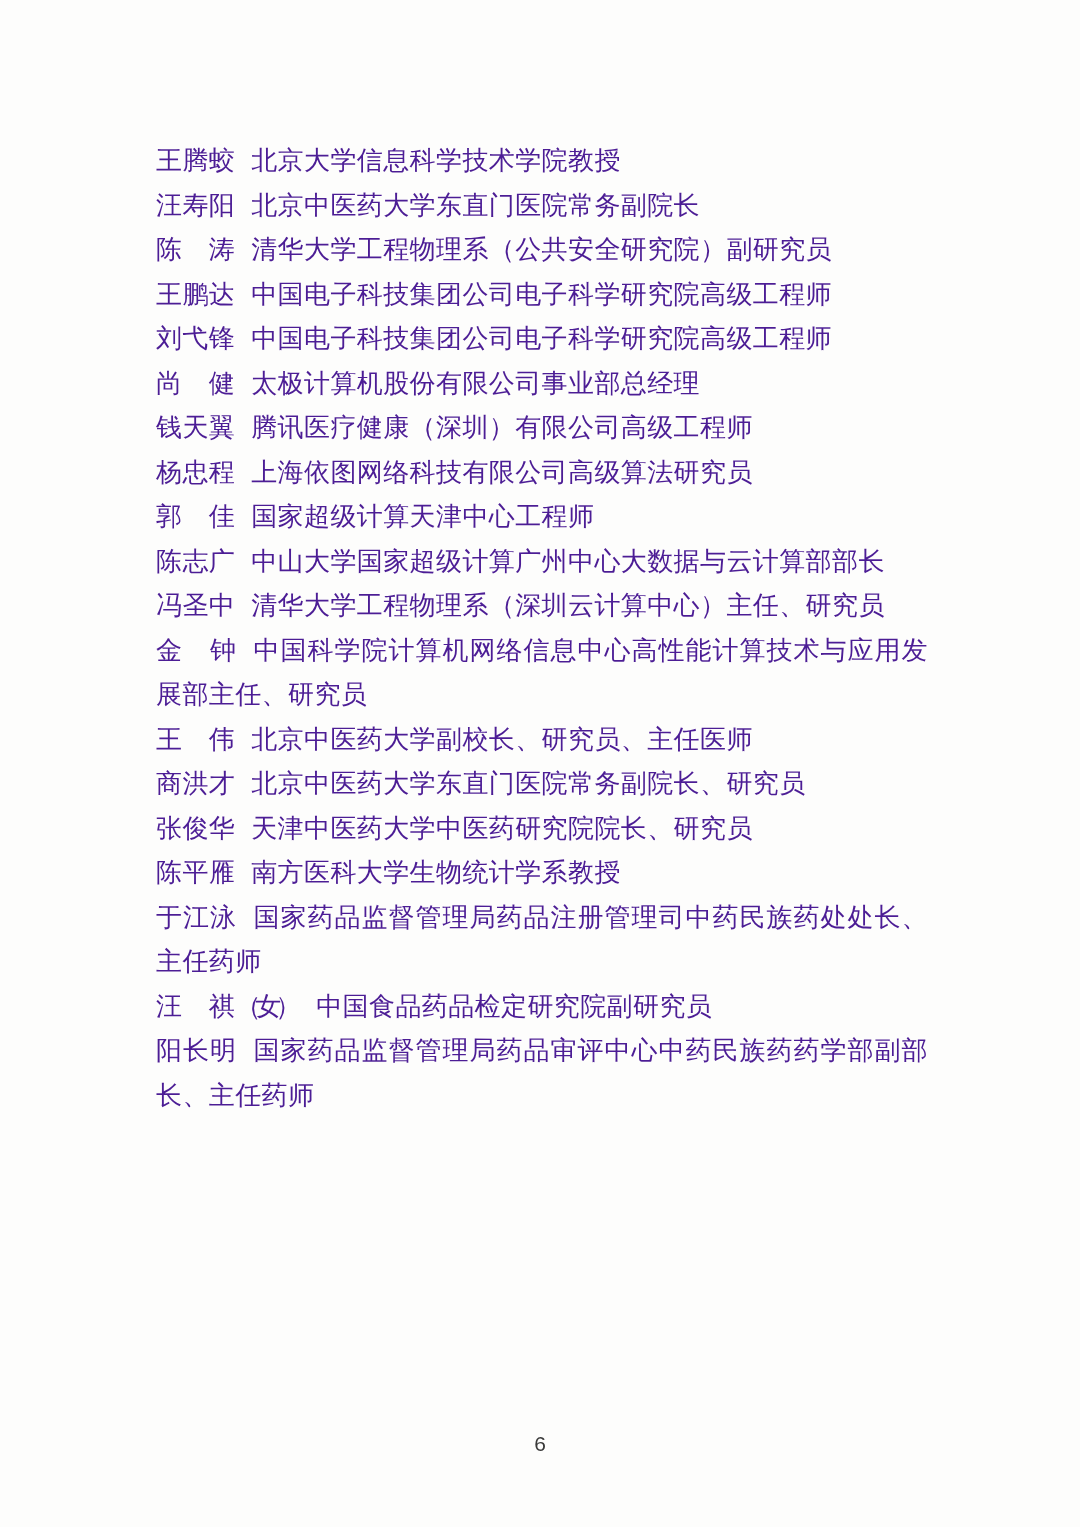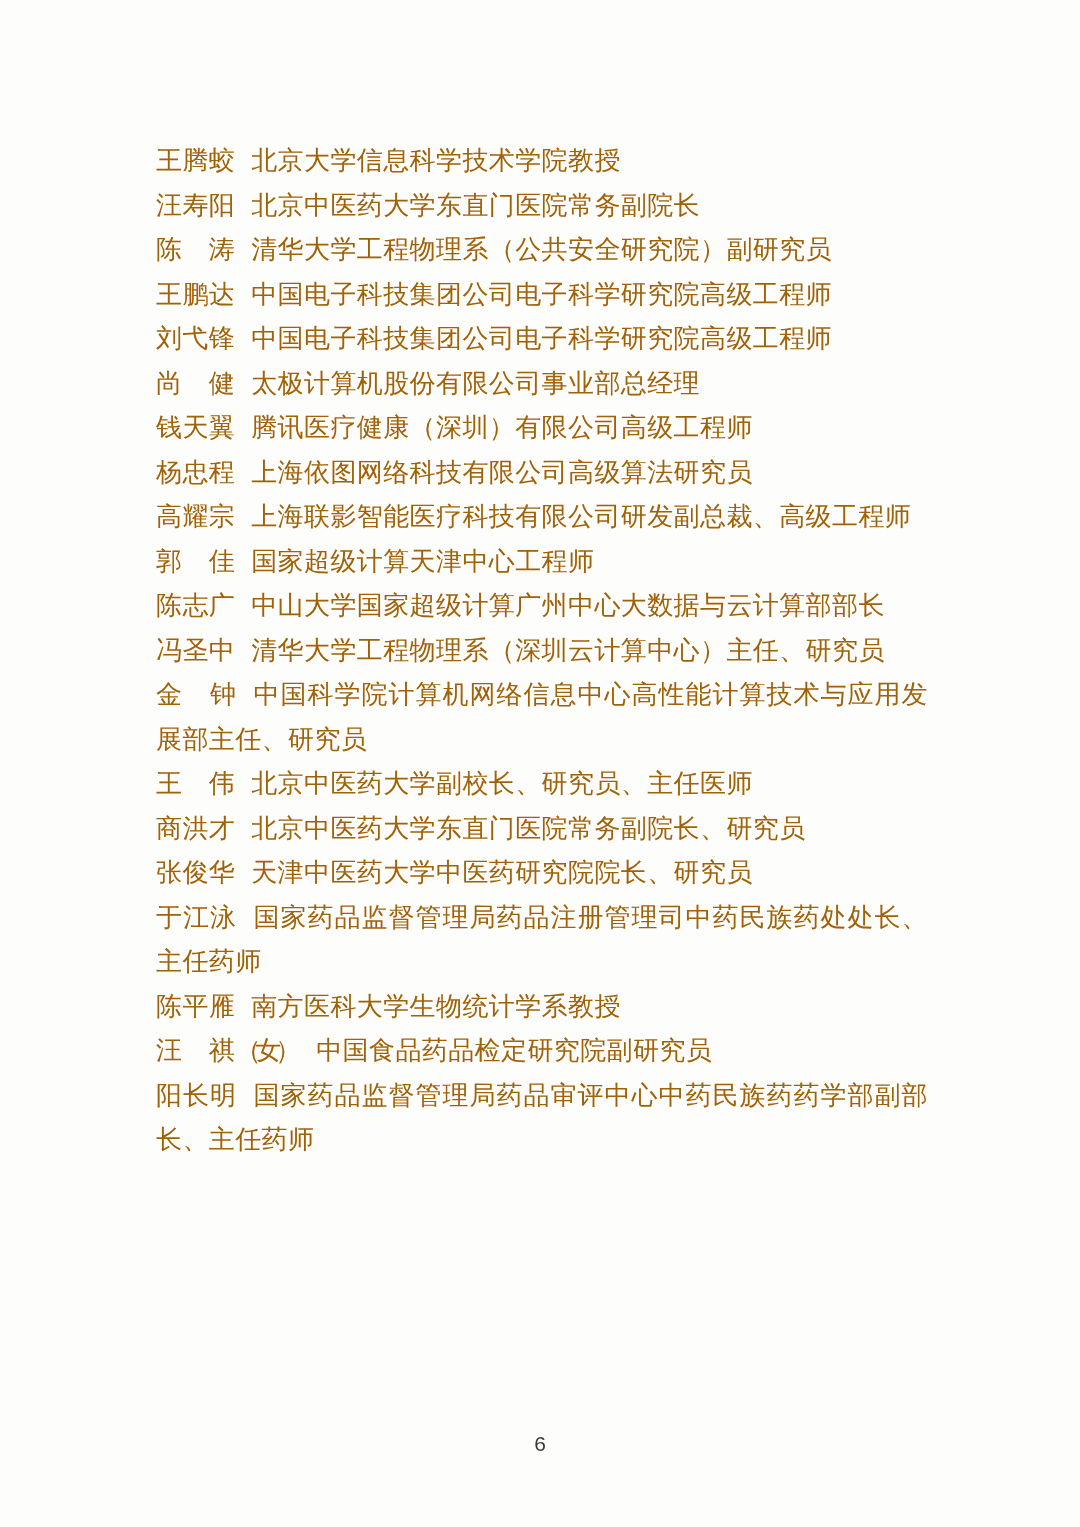--- a/index.html
+++ b/index.html
@@ -20,21 +20,21 @@
     top: 0;
     width: 1080px;
     height: 1527px;
     background: #fdfdfc;
   }
   .roster {
     position: absolute;
     left: 156px;
     top: 139px;
     width: 772px;
-    color: #a16207;
+    color: #4c1d95;
   }
   .roster-entry {
     margin: 0;
     padding: 0;
     font-size: 26px;
     line-height: 44.5px;
     text-align: justify;
     word-break: normal;
     line-break: strict;
     letter-spacing: 0.4px;
@@ -73,29 +73,28 @@
 <div class="page">
   <div class="roster">
       <p class="roster-entry"><span class="person-name">王腾蛟</span><span class="sep"></span><span class="person-title">北京大学信息科学技术学院教授</span></p>
       <p class="roster-entry"><span class="person-name">汪寿阳</span><span class="sep"></span><span class="person-title">北京中医药大学东直门医院常务副院长</span></p>
       <p class="roster-entry"><span class="person-name">陈　涛</span><span class="sep"></span><span class="person-title">清华大学工程物理系（公共安全研究院）副研究员</span></p>
       <p class="roster-entry"><span class="person-name">王鹏达</span><span class="sep"></span><span class="person-title">中国电子科技集团公司电子科学研究院高级工程师</span></p>
       <p class="roster-entry"><span class="person-name">刘弋锋</span><span class="sep"></span><span class="person-title">中国电子科技集团公司电子科学研究院高级工程师</span></p>
       <p class="roster-entry"><span class="person-name">尚　健</span><span class="sep"></span><span class="person-title">太极计算机股份有限公司事业部总经理</span></p>
       <p class="roster-entry"><span class="person-name">钱天翼</span><span class="sep"></span><span class="person-title">腾讯医疗健康（深圳）有限公司高级工程师</span></p>
       <p class="roster-entry"><span class="person-name">杨忠程</span><span class="sep"></span><span class="person-title">上海依图网络科技有限公司高级算法研究员</span></p>
-      <p class="roster-entry"><span class="person-name">高耀宗</span><span class="sep"></span><span class="person-title">上海联影智能医疗科技有限公司研发副总裁、高级工程师</span></p>
       <p class="roster-entry"><span class="person-name">郭　佳</span><span class="sep"></span><span class="person-title">国家超级计算天津中心工程师</span></p>
       <p class="roster-entry"><span class="person-name">陈志广</span><span class="sep"></span><span class="person-title">中山大学国家超级计算广州中心大数据与云计算部部长</span></p>
       <p class="roster-entry"><span class="person-name">冯圣中</span><span class="sep"></span><span class="person-title">清华大学工程物理系（深圳云计算中心）主任、研究员</span></p>
       <p class="roster-entry"><span class="person-name">金　钟</span><span class="sep"></span><span class="person-title">中国科学院计算机网络信息中心高性能计算技术与应用发展部主任、研究员</span></p>
       <p class="roster-entry"><span class="person-name">王　伟</span><span class="sep"></span><span class="person-title">北京中医药大学副校长、研究员、主任医师</span></p>
       <p class="roster-entry"><span class="person-name">商洪才</span><span class="sep"></span><span class="person-title">北京中医药大学东直门医院常务副院长、研究员</span></p>
       <p class="roster-entry"><span class="person-name">张俊华</span><span class="sep"></span><span class="person-title">天津中医药大学中医药研究院院长、研究员</span></p>
+      <p class="roster-entry"><span class="person-name">陈平雁</span><span class="sep"></span><span class="person-title">南方医科大学生物统计学系教授</span></p>
       <p class="roster-entry"><span class="person-name">于江泳</span><span class="sep"></span><span class="person-title">国家药品监督管理局药品注册管理司中药民族药处处长、主任药师</span></p>
-      <p class="roster-entry"><span class="person-name">陈平雁</span><span class="sep"></span><span class="person-title">南方医科大学生物统计学系教授</span></p>
       <p class="roster-entry"><span class="person-name">汪　祺</span><span class="female-marker">（女）</span><span class="sep wide"></span><span class="person-title">中国食品药品检定研究院副研究员</span></p>
       <p class="roster-entry"><span class="person-name">阳长明</span><span class="sep"></span><span class="person-title">国家药品监督管理局药品审评中心中药民族药药学部副部长、主任药师</span></p>
     </div>
   <div class="page-footer">
     <span class="page-number">6</span>
   </div>
 </div>
 
 </body></html>

